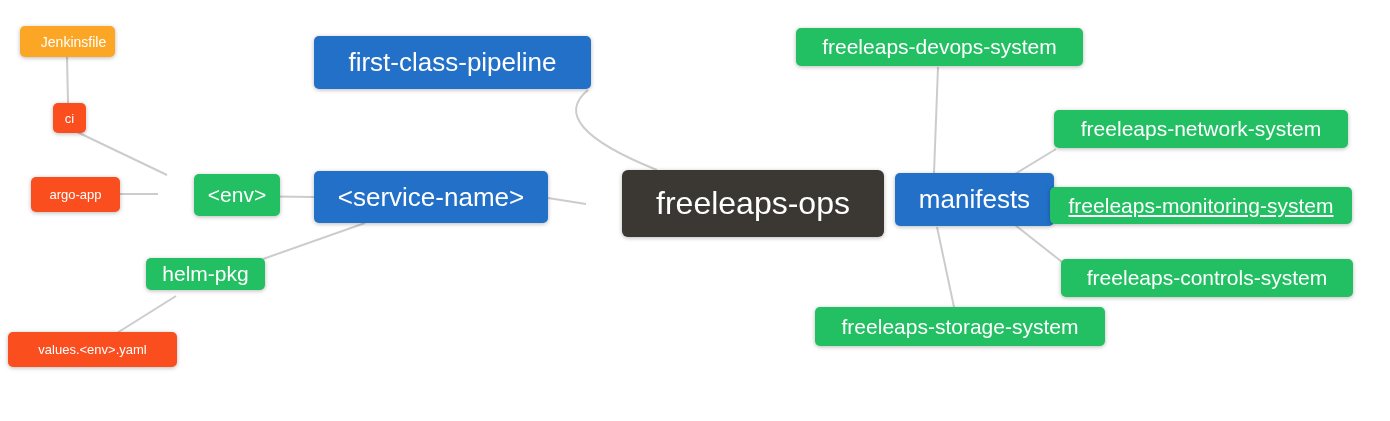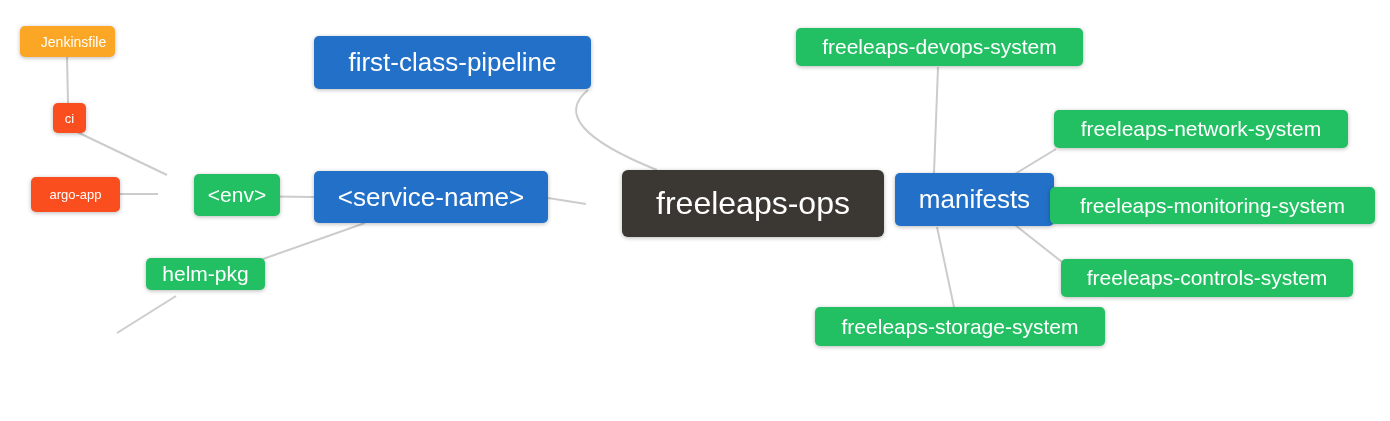--- a/index.html
+++ b/index.html
@@ -70,32 +70,33 @@
   <div class="node level5" style="left:20px;  top:26px;  width:95px;  height:31px;">Jenkinsfile</div>
 
   <div class="node level4" style="left:53px;  top:103px; width:33px;  height:30px;">ci</div>
 
   <div class="node level4" style="left:31px;  top:177px; width:89px;  height:35px;">argo-app</div>
 
   <div class="node level3" style="left:158px; top:174px; width:86px;  height:42px;margin-left:36px;">&lt;env&gt;</div>
 
   <div class="node level3" style="left:146px; top:258px; width:119px; height:32px;">helm-pkg</div>
 
+  <div class="node level4" style="left:8px;   top:332px; width:169px; height:35px;">values.&lt;env&gt;.yaml</div>
 
   <div class="node level2" style="left:314px; top:36px;  width:277px; height:53px;">first-class-pipeline</div>
 
   <div class="node level2" style="left:314px; top:171px; width:234px; height:52px;">&lt;service-name&gt;</div>
 
   <div class="node root" style="left:585px; top:170px; width:262px; height:67px;">freeleaps-ops</div>
 
   <div class="node level2" style="left:851px; top:173px; width:159px; height:53px;margin-left:44px;">manifests</div>
 
   <div class="node level3" style="left:796px; top:28px;  width:287px; height:38px;">freeleaps-devops-system</div>
 
   <div class="node level3" style="left:1054px; top:110px; width:294px; height:38px;">freeleaps-network-system</div>
 
-  <div class="node level3" style="left:1050px; top:187px; width:325px; height:37px;">freeleaps-monitoring-system</div>
+  <div class="node level3" style="left:1050px; top:187px; width:302px; height:37px;text-decoration:underline;">freeleaps-monitoring-system</div>
 
   <div class="node level3" style="left:1061px; top:259px; width:292px; height:38px;">freeleaps-controls-system</div>
 
   <div class="node level3" style="left:815px; top:307px; width:290px; height:39px;">freeleaps-storage-system</div>
 
 </div>
 
 </body></html>

